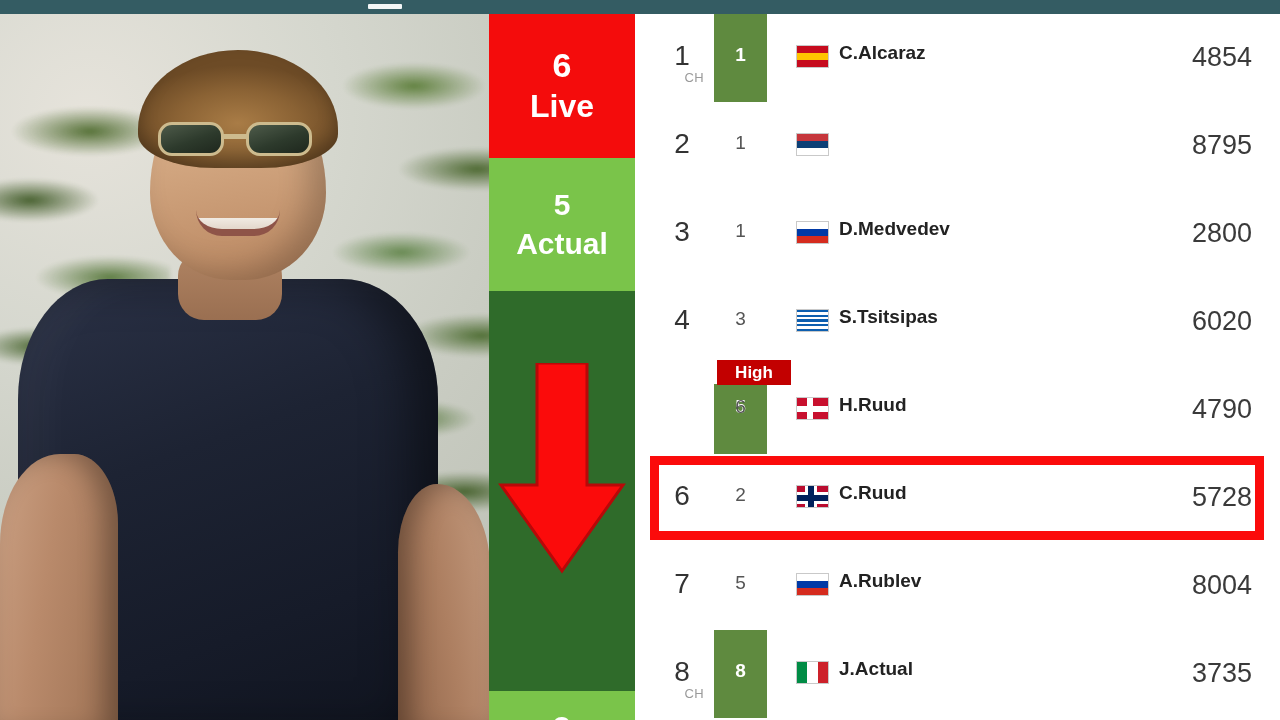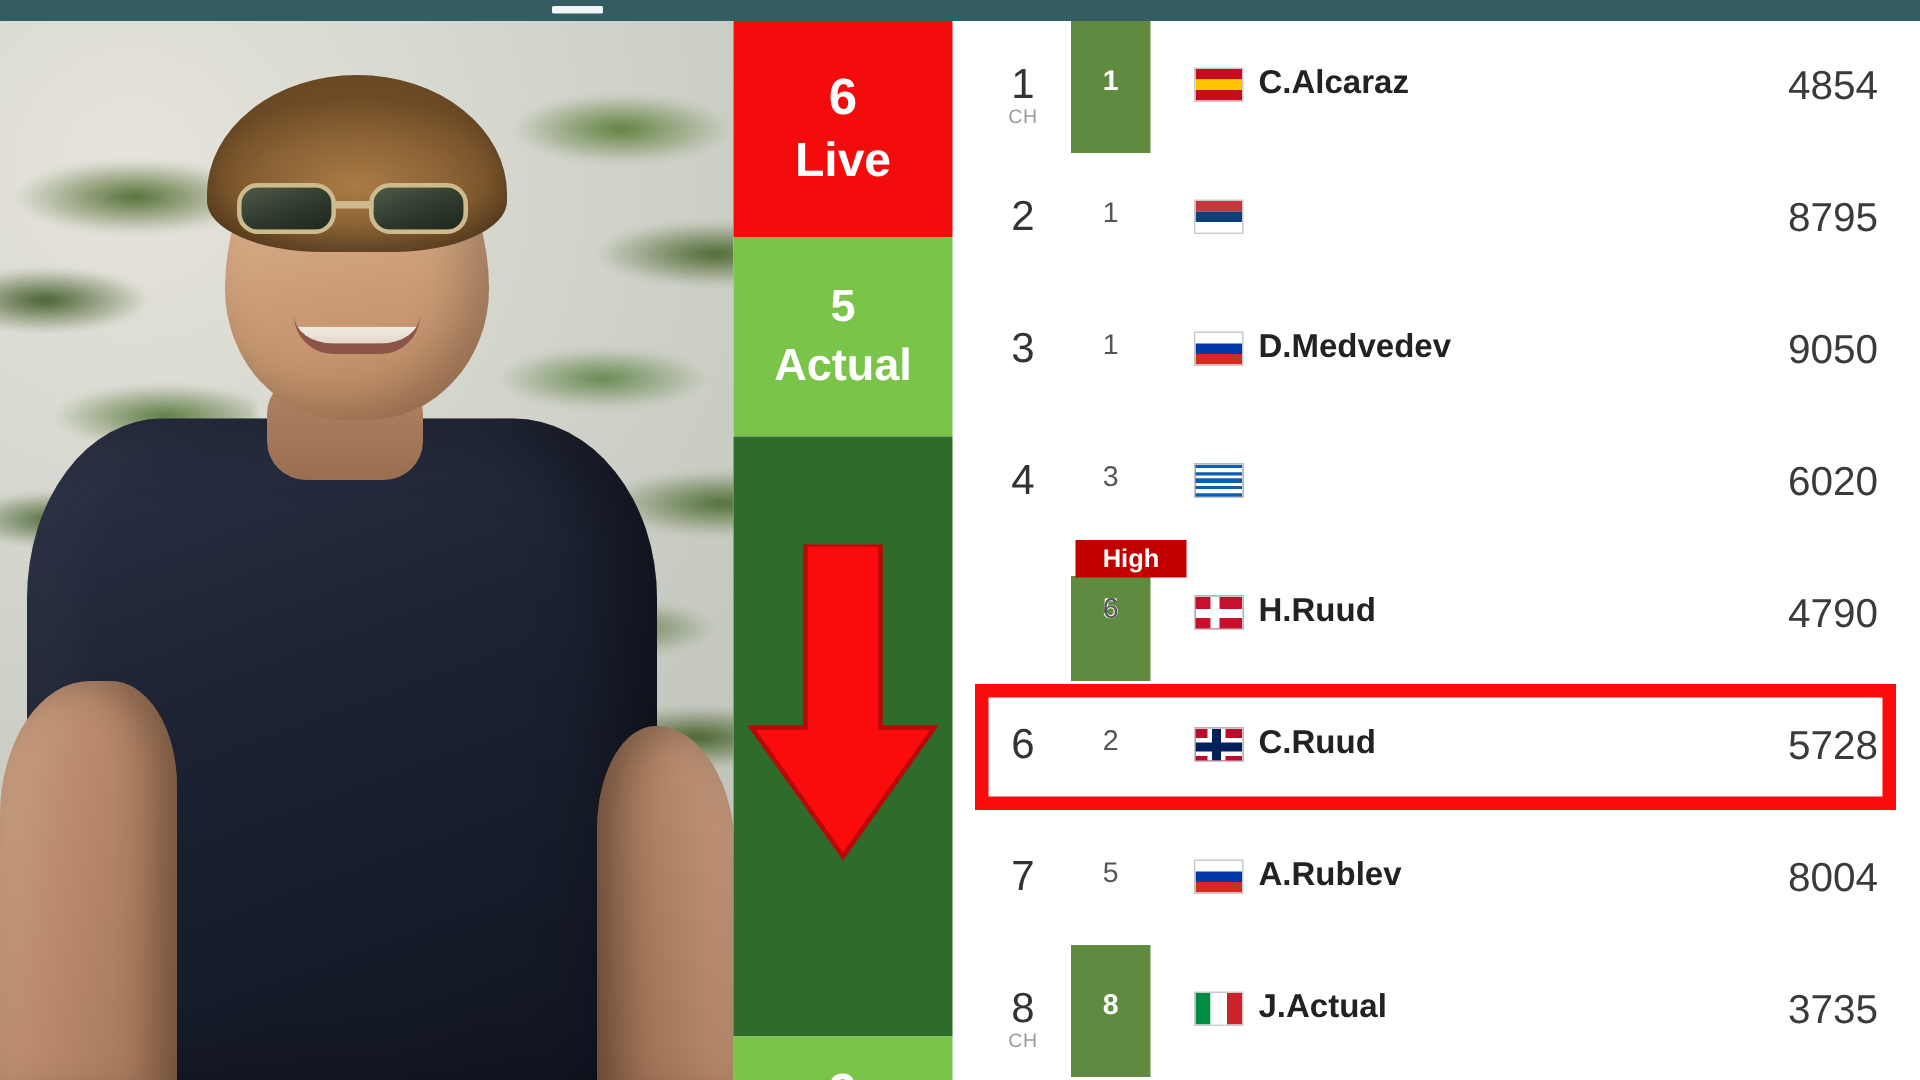--- a/index.html
+++ b/index.html
@@ -179,21 +179,21 @@
   .row {
     position: absolute; left: 0; width: 639px; height: 88px;
   }
   .rank {
     position: absolute; left: 19px; top: 26px; width: 44px;
     text-align: center;
     font-size: 28px; color: #333333;
   }
   .ch {
     position: absolute; left: 19px; top: 56px; width: 44px;
-    text-align: center;
+    text-align: right;
     font-size: 13px; color: #9a9a9a; letter-spacing: .4px;
   }
   .chbox {
     position: absolute; left: 73px; top: 0px; width: 53px; height: 88px;
     background: #5f8a3f;
   }
   .chbox .v {
     position: absolute; left: 0; top: 30px; width: 53px; text-align: center;
     color: #ffffff; font-size: 19px; font-weight: bold;
   }
@@ -214,21 +214,21 @@
     position: absolute; left: 155px; top: 31px; width: 33px; height: 23px;
     border: 1px solid #c9c9c9;
     overflow: hidden;
   }
   .flag span { display: block; width: 100%; }
   .flag.h3 span { height: 33.34%; }
   .flag.v3 { display: flex; }
   .flag.v3 span { width: 33.34%; height: 100%; }
   .name {
     position: absolute; left: 198px; top: 28px;
-    font-size: 22px; font-weight: bold; color: #222222;
+    font-size: 19px; font-weight: bold; color: #222222;
     white-space: nowrap;
   }
   .pts {
     position: absolute; right: 28px; top: 28px;
     font-size: 27px; color: #3a3a3a;
     text-align: right;
   }
   .row.hl .hlbox {
     position: absolute; left: 9px; top: 2px; width: 614px; height: 84px;
     border: 9px solid #fb0b0b;
@@ -316,37 +316,38 @@
 
     <div class="row" style="top:176px">
       <div class="rank">3</div>
       <div class="seed">1</div>
       <div class="flag h3">
         <span style="background:#ffffff"></span>
           <span style="background:#0039a6"></span>
           <span style="background:#d52b1e"></span>
       </div>
       <div class="name">D.Medvedev</div>
-      <div class="pts">9050</div>
+      <div class="pts">2800</div>
     </div>
 
     <div class="row" style="top:264px">
       <div class="rank">4</div>
       <div class="seed">3</div>
       <div class="flag" style="background:#0d5eaf">
         <span style="height:11.1%;background:#0d5eaf"></span>
           <span style="height:11.1%;background:#fff"></span>
         <span style="height:11.1%;background:#0d5eaf"></span>
           <span style="height:11.1%;background:#fff"></span>
         <span style="height:11.1%;background:#0d5eaf"></span>
           <span style="height:11.1%;background:#fff"></span>
         <span style="height:11.1%;background:#0d5eaf"></span>
           <span style="height:11.1%;background:#fff"></span>
         <span style="height:11.2%;background:#0d5eaf"></span>
       </div>
+      <div class="name">S.Tsitsipas</div>
       <div class="pts">6020</div>
     </div>
 
     <div class="row" style="top:352px">
       <div class="chbox high">
         <div class="high-badge">High</div>
         <div class="v" style="top:12px">5</div>
       </div>
       <div class="rank"></div>
       <div class="seed">6</div>

